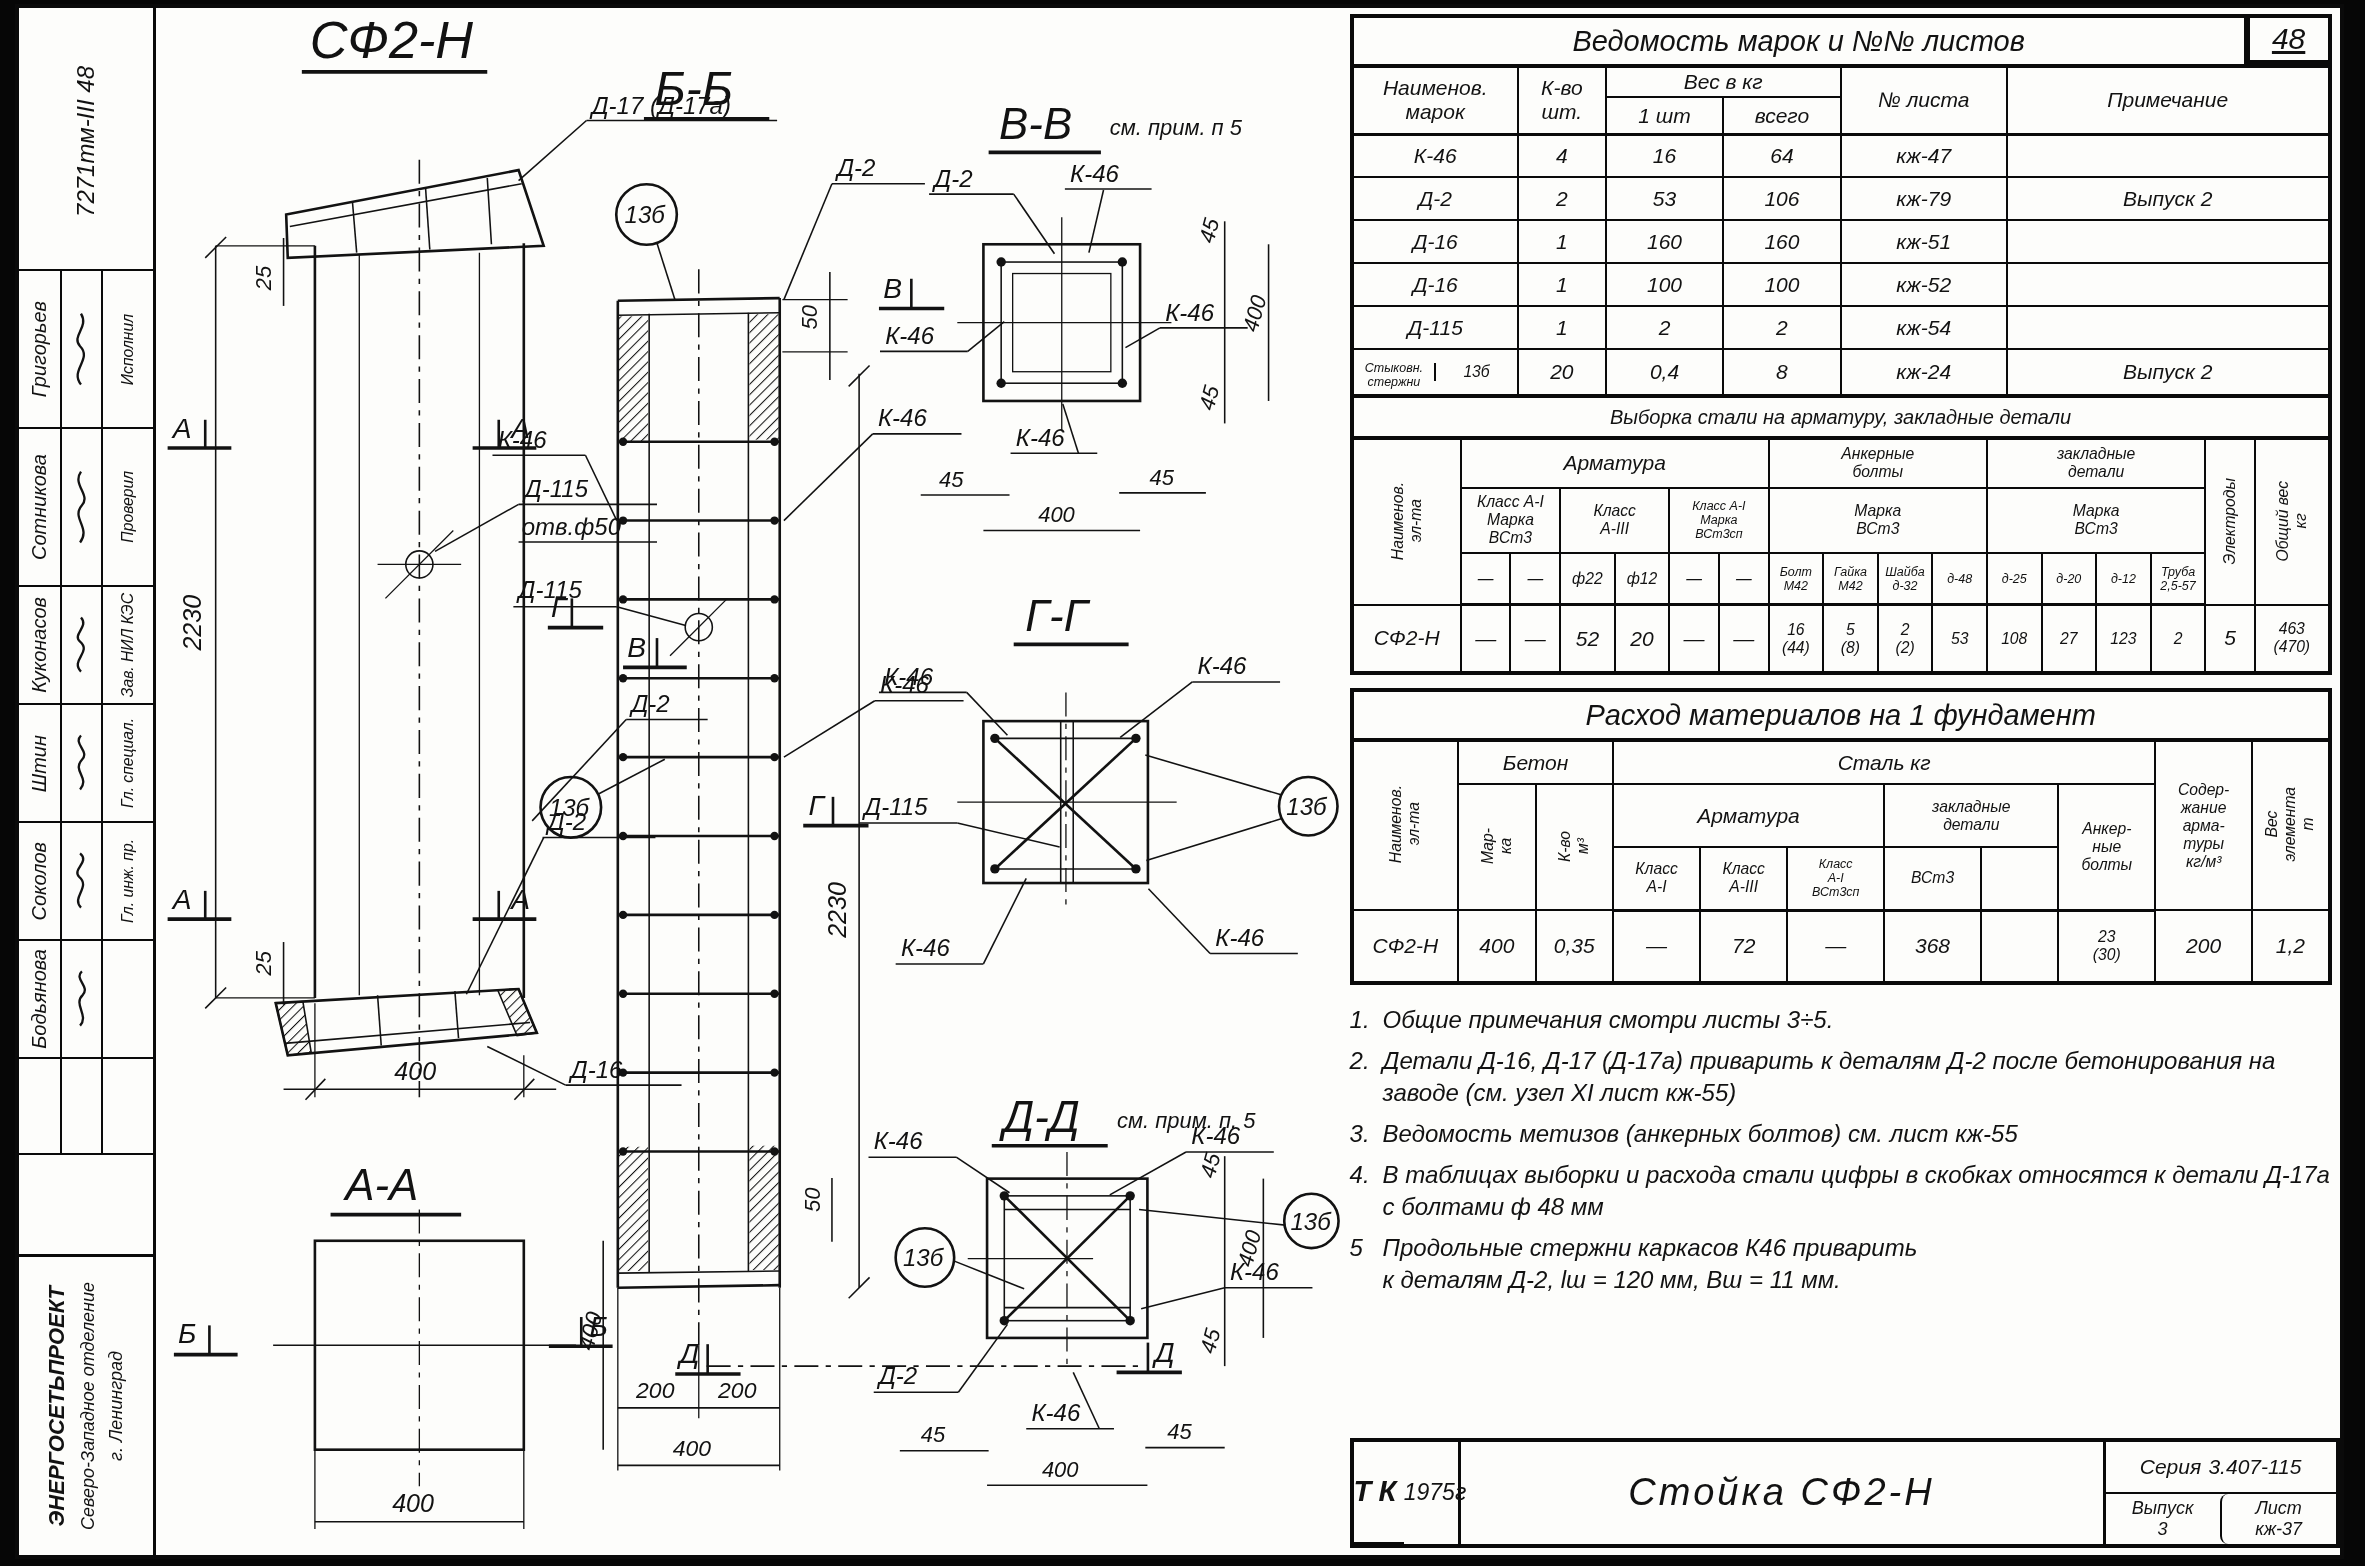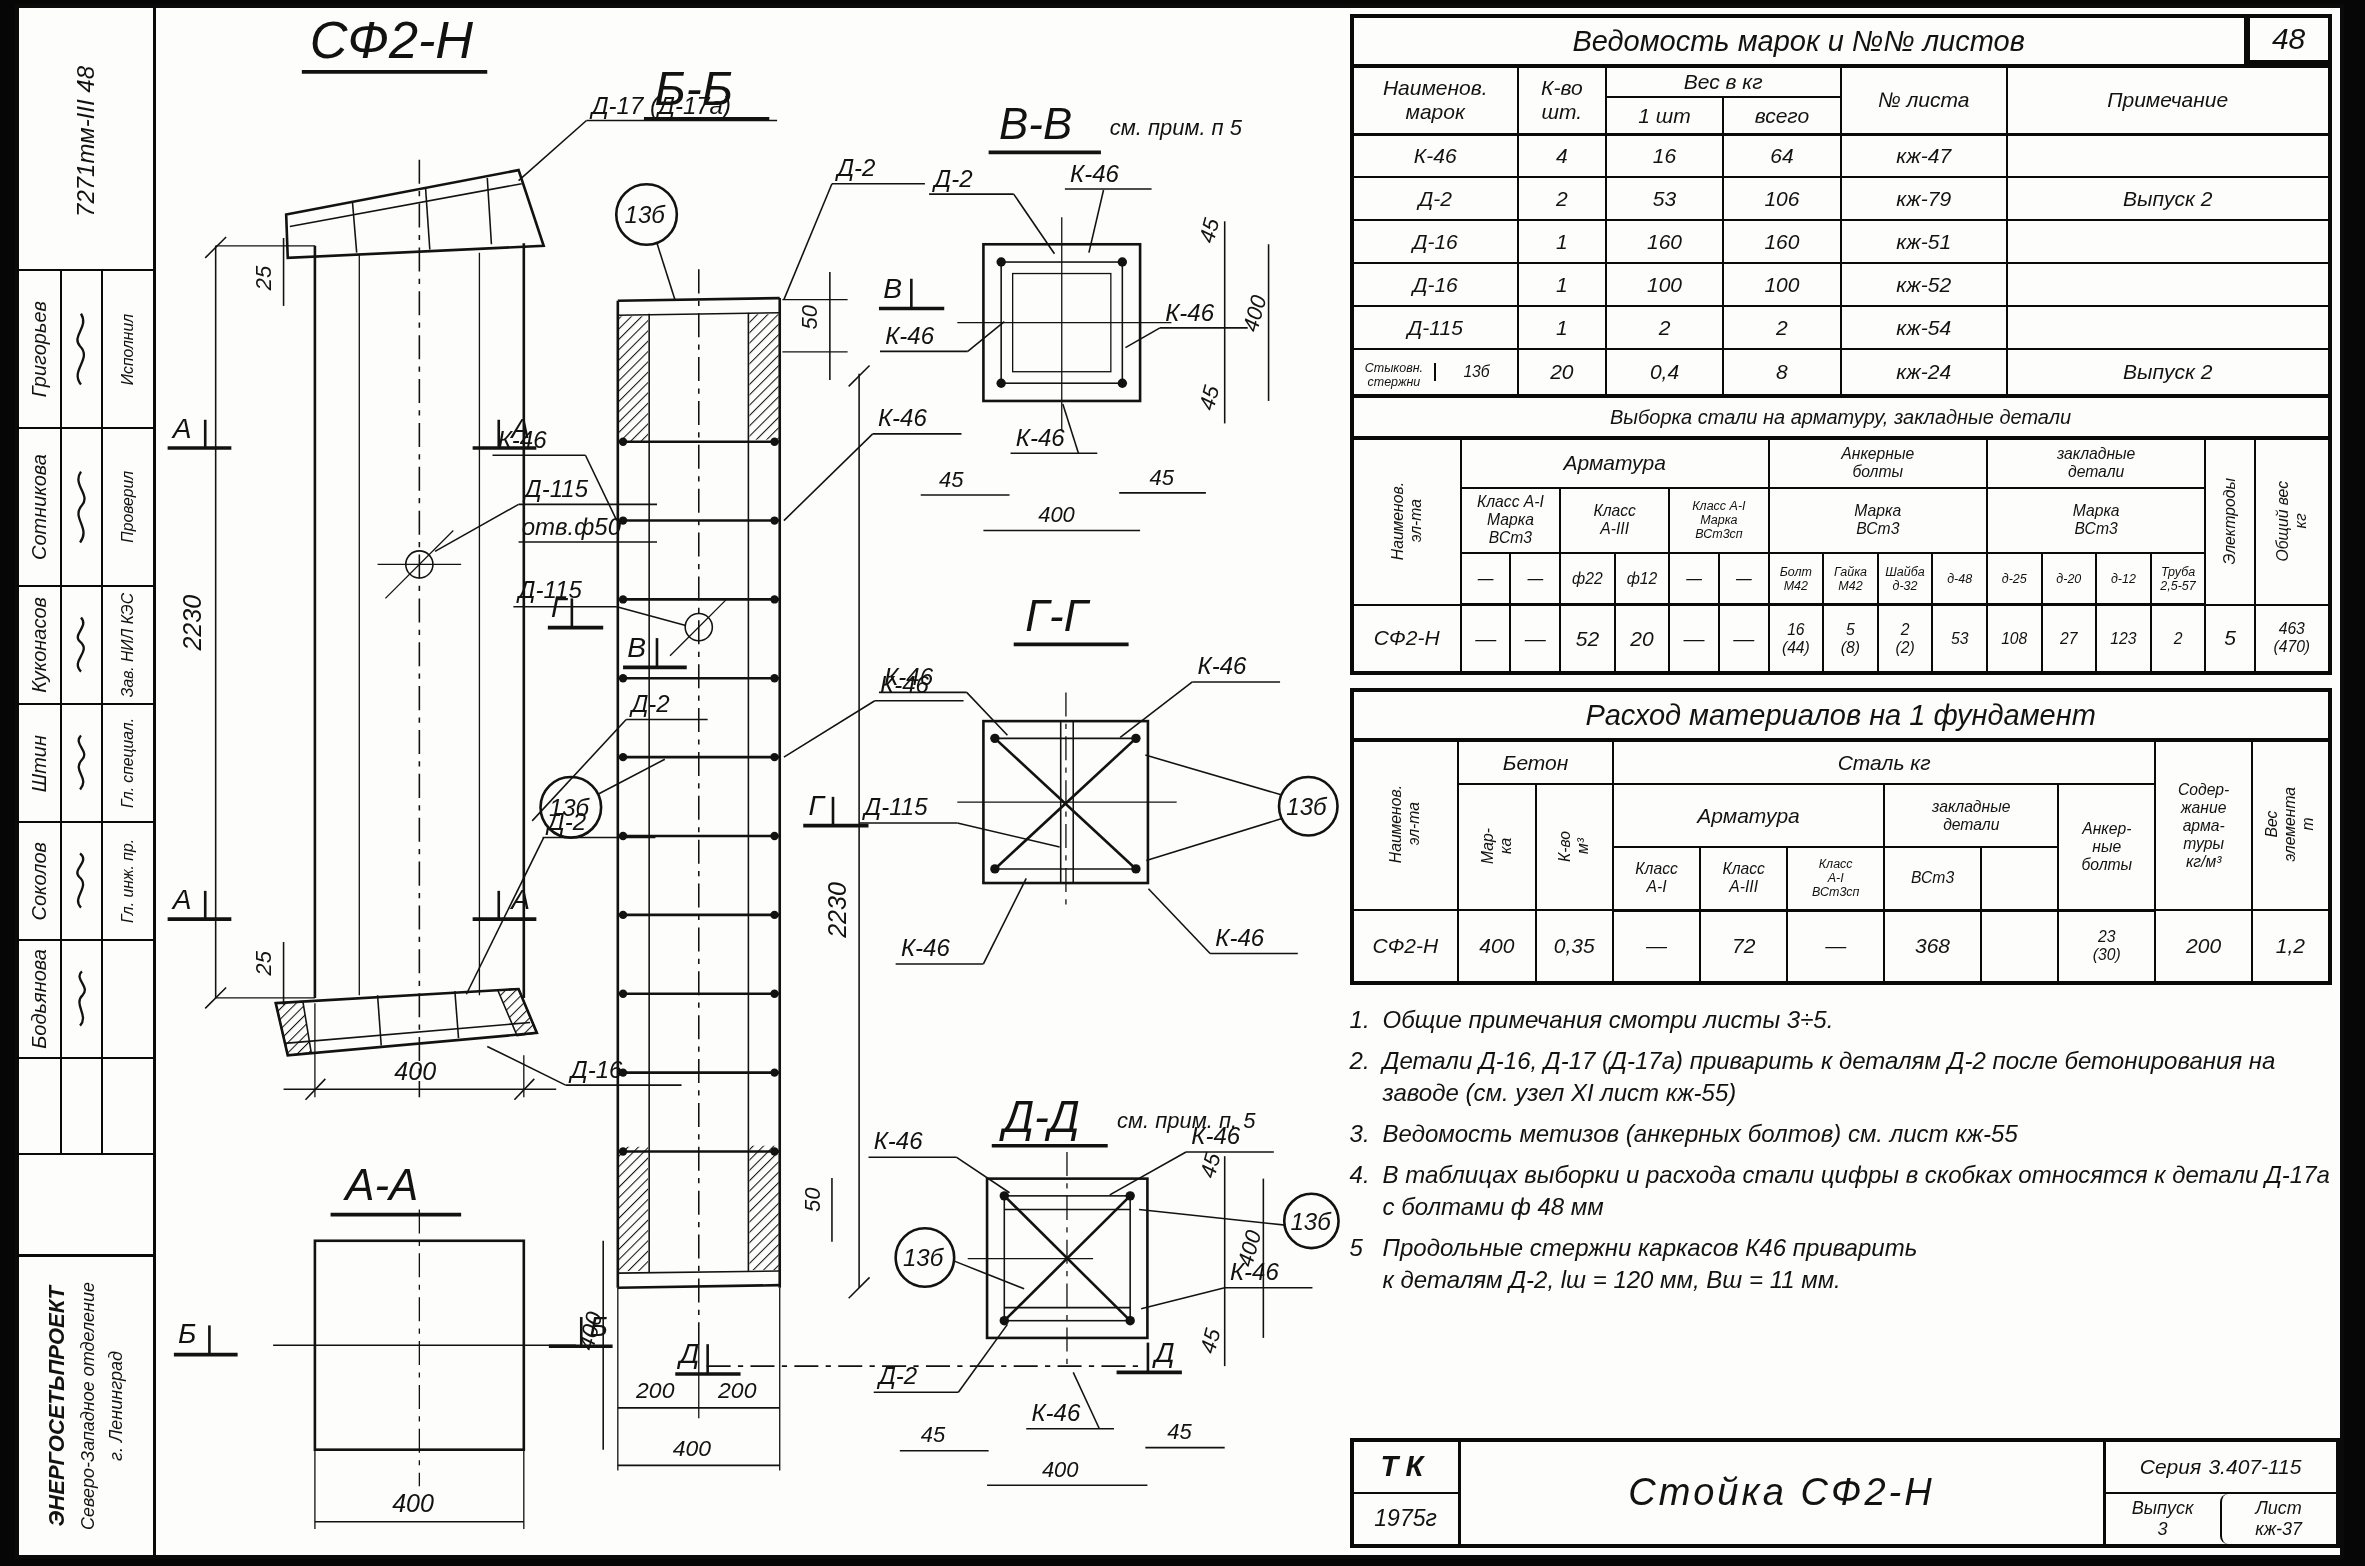--- a/index.html
+++ b/index.html
@@ -29,29 +29,29 @@
   table.t{border-collapse:collapse;table-layout:fixed;width:100%;}
   table.t td,table.t th{border:2.1px solid #0a0a0a;text-align:center;vertical-align:middle;
        font-weight:normal;font-style:italic;padding:2.1px 1.6px;overflow:hidden;}
   .t-outer{border:4.2px solid #0a0a0a;}
   .fs-s{font-size:15.7px;} .fs-xs{font-size:12.5px;margin-top:6px;} .fs-m{font-size:21px;}
   .hb{border-bottom-width:3.7px !important;}
   .split{display:flex;height:100%;align-items:center;}
   .split>span{flex:1;} .split .split-r{border-left:2.1px solid #0a0a0a;}
   #t1-head-row{display:flex;}
   #t1-title{flex:1;}
-  #sheet-no{width:78px;border:4.2px solid #0a0a0a;border-left-width:2.6px;display:flex;align-items:center;justify-content:center;font-size:30px;}
+  #sheet-no{width:78px;border:4.2px solid #0a0a0a;border-left-width:2.6px;display:flex;align-items:center;justify-content:center;font-size:30px;text-decoration:underline;}
   #notes{margin-top:19px;font-size:24px;}
   #notes .nh{font-size:28px;text-decoration:underline;margin-bottom:9.4px;}
   .note{display:flex;margin-bottom:8.4px;line-height:1.35;}
   .note .nn{width:33px;flex:none;}
   .note .nt{flex:1;}
   .note5 .nt{max-width:548px;}
   #tblock{position:absolute;left:1331px;bottom:7.3px;width:982px;height:102px;display:flex;border:4.2px solid #0a0a0a;}
-  #tb-tk{width:104px;border-right:3.1px solid #0a0a0a;display:flex;flex-direction:column;}
+  #tb-tk{width:104px;border-right:3.1px solid #0a0a0a;display:flex;}
   #tb-tk .tk{flex:1;display:flex;align-items:center;justify-content:center;font-size:29px;font-weight:bold;border-bottom:2.6px solid #0a0a0a;letter-spacing:7.3px;}
   #tb-tk .yr{flex:1;display:flex;align-items:center;justify-content:center;font-size:23px;}
   #tb-main{flex:1;display:flex;align-items:center;justify-content:center;font-size:38px;letter-spacing:3.1px;}
   #tb-right{width:230px;border-left:3.1px solid #0a0a0a;display:flex;flex-direction:column;}
   #tb-series{flex:1;display:flex;align-items:center;justify-content:center;gap:7.3px;font-size:21px;border-bottom:2.6px solid #0a0a0a;}
   #tb-bottom{flex:1;display:flex;}
   #tb-issue,#tb-sheet{flex:1;display:flex;flex-direction:column;align-items:center;justify-content:center;font-size:18px;line-height:1.15;}
   #tb-sheet{border-left:2.1px solid #0a0a0a;border-radius:8px;}
   
   #draw{position:absolute;left:134px;top:0;}

